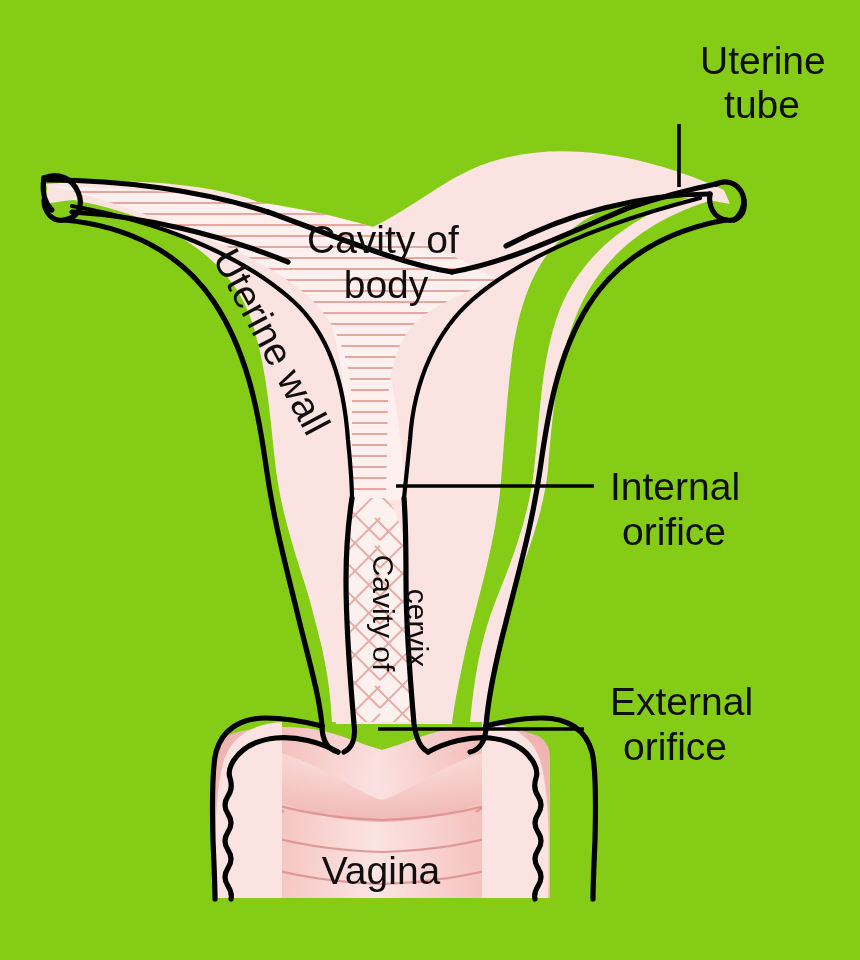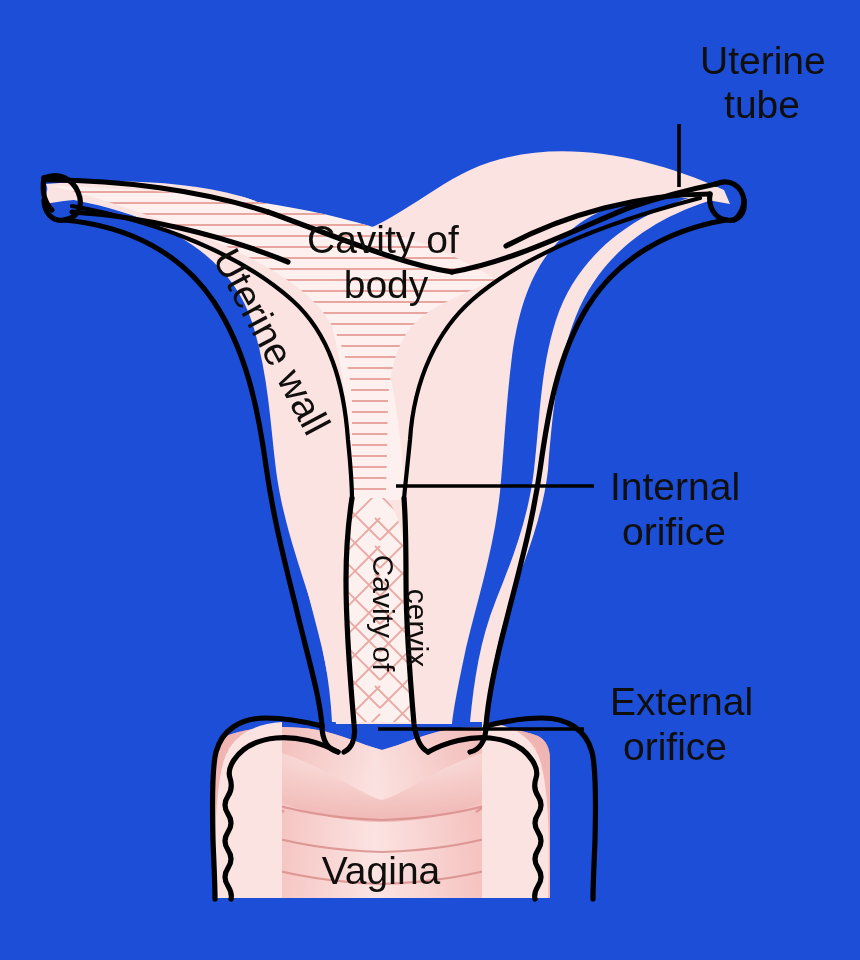--- a/index.html
+++ b/index.html
@@ -4,21 +4,21 @@
 <style>
   html, body {
     margin: 0;
     padding: 0;
     background: #ffffff;
   }
   #diagram-root {
     position: relative;
     width: 860px;
     height: 960px;
-    background: #1d4ed8;
+    background: #84cc16;
     font-family: "Liberation Sans", sans-serif;
     overflow: hidden;
   }
   svg.anat {
     position: absolute;
     top: 0;
     left: 0;
     width: 860px;
     height: 960px;
     display: block;

